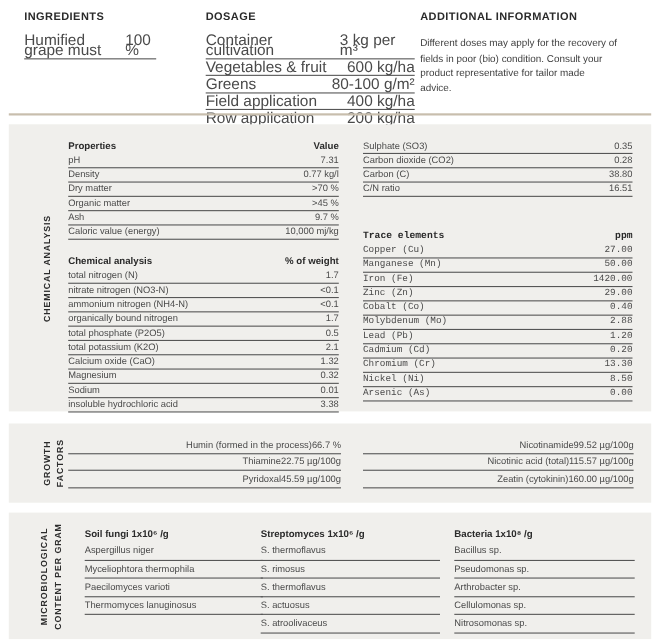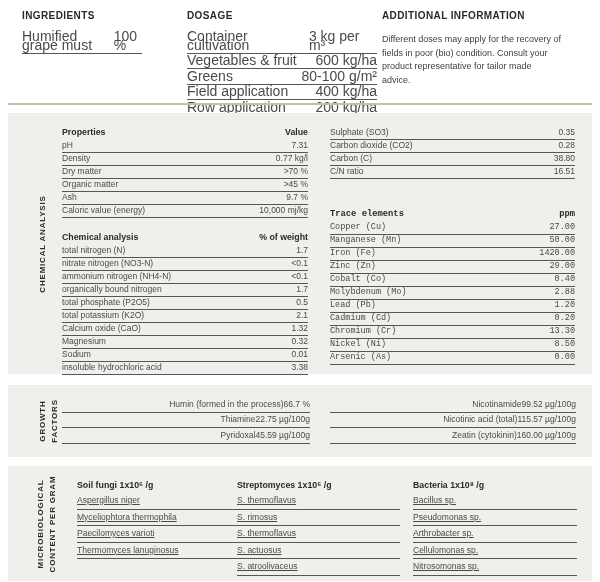--- a/index.html
+++ b/index.html
@@ -41,21 +41,21 @@
   .growth-left{position:absolute;left:54px;top:12px;width:248px;}
   .growth-right{position:absolute;left:322px;top:12px;width:246px;}
   .g-row{display:flex;justify-content:flex-end;align-items:baseline;
     font-size:8.5px;line-height:9px;padding:2.5px 0 3px;border-bottom:1px solid #565656;color:#4a4a4a;}
   
   .micro-col{position:absolute;top:14px;}
   #micro-col-0{left:69px;width:162px;}
   #micro-col-1{left:229px;width:163px;}
   #micro-col-2{left:405px;width:164px;}
   .m-head{font-size:8.8px;line-height:10px;font-weight:bold;color:#2b2b2b;padding-bottom:3px;}
-  .m-row{font-size:8.5px;line-height:9px;padding:3px 0 3.5px;border-bottom:1px solid #565656;color:#4a4a4a;text-decoration:underline;}
+  .m-row{font-size:8.5px;line-height:9px;padding:3px 0 3.5px;border-bottom:1px solid #565656;color:#4a4a4a;}
 </style>
 </head>
 <body>
 
 <div id="top-ingredients">
   <div class="sec-title">INGREDIENTS</div>
   <div class="top-row">
     <span>Humified grape must</span>
     <span class="val">100 %</span>
   </div>

